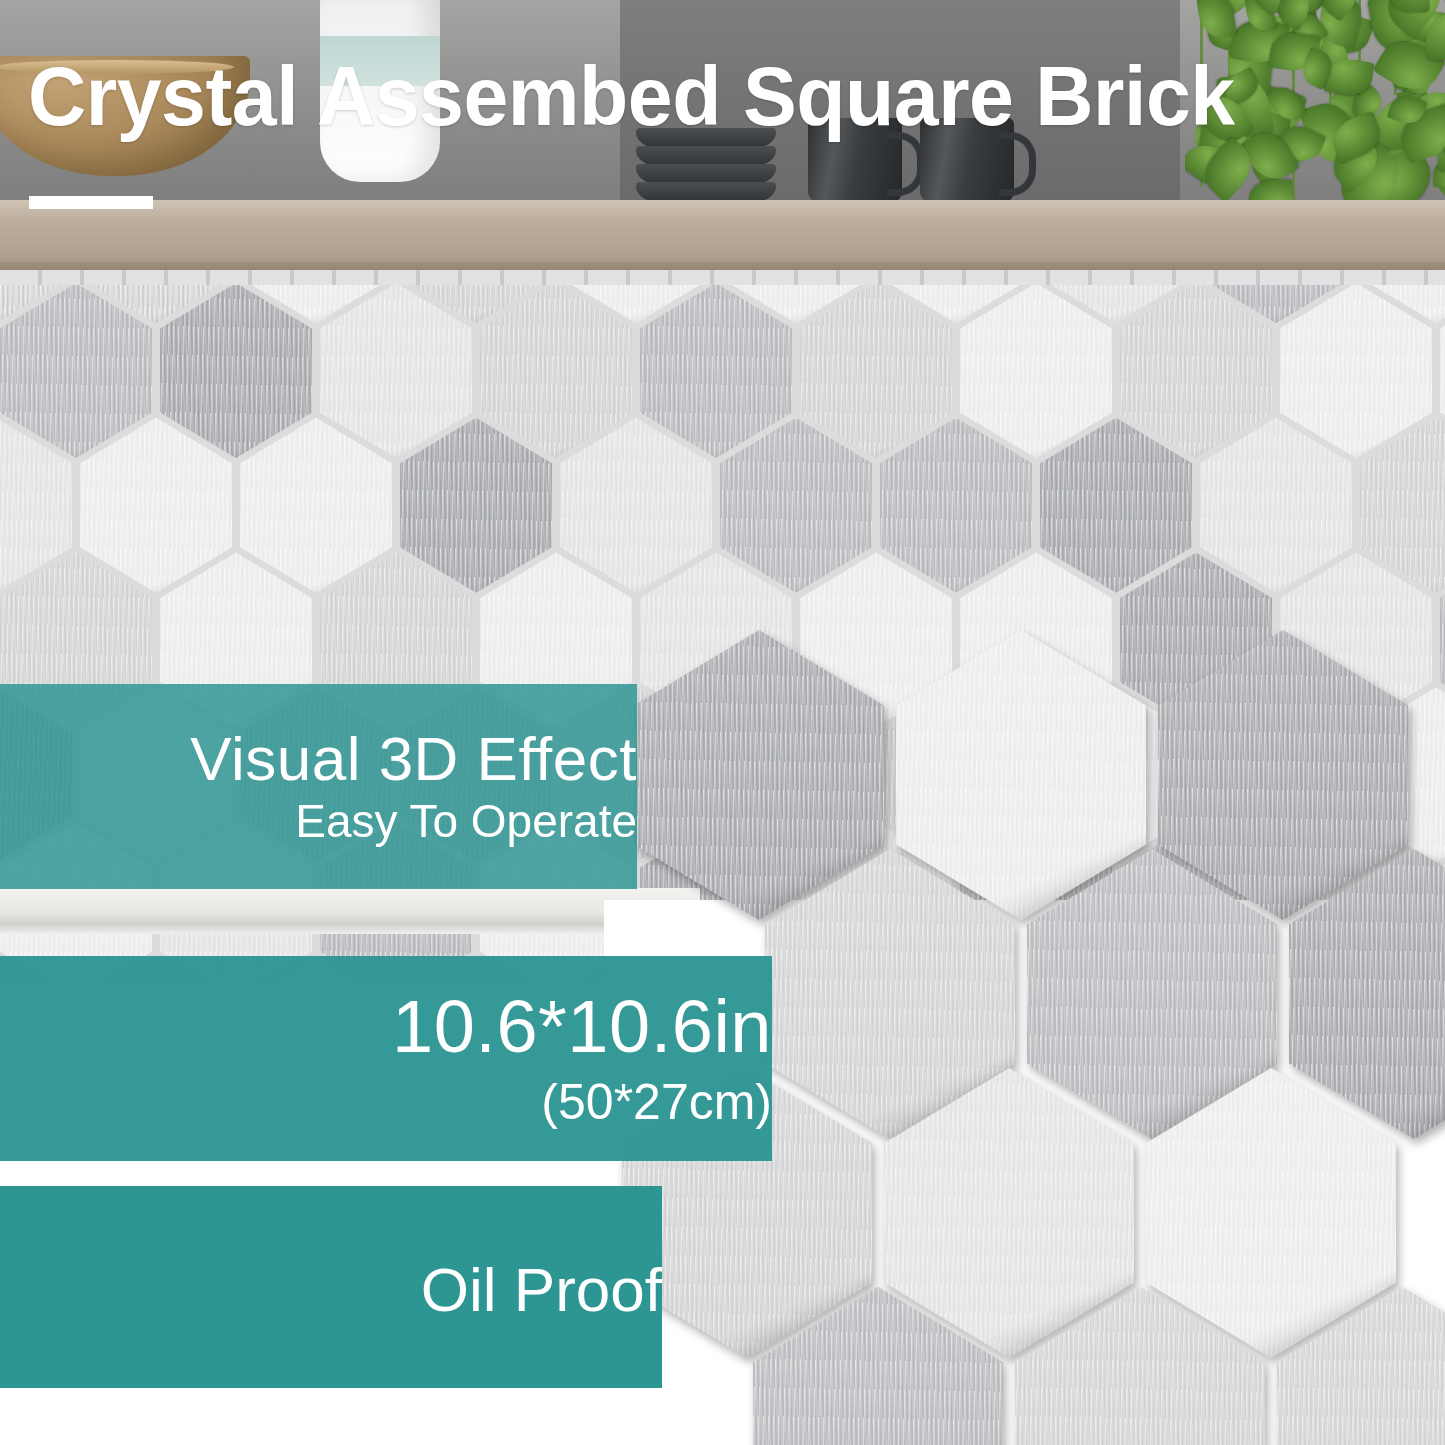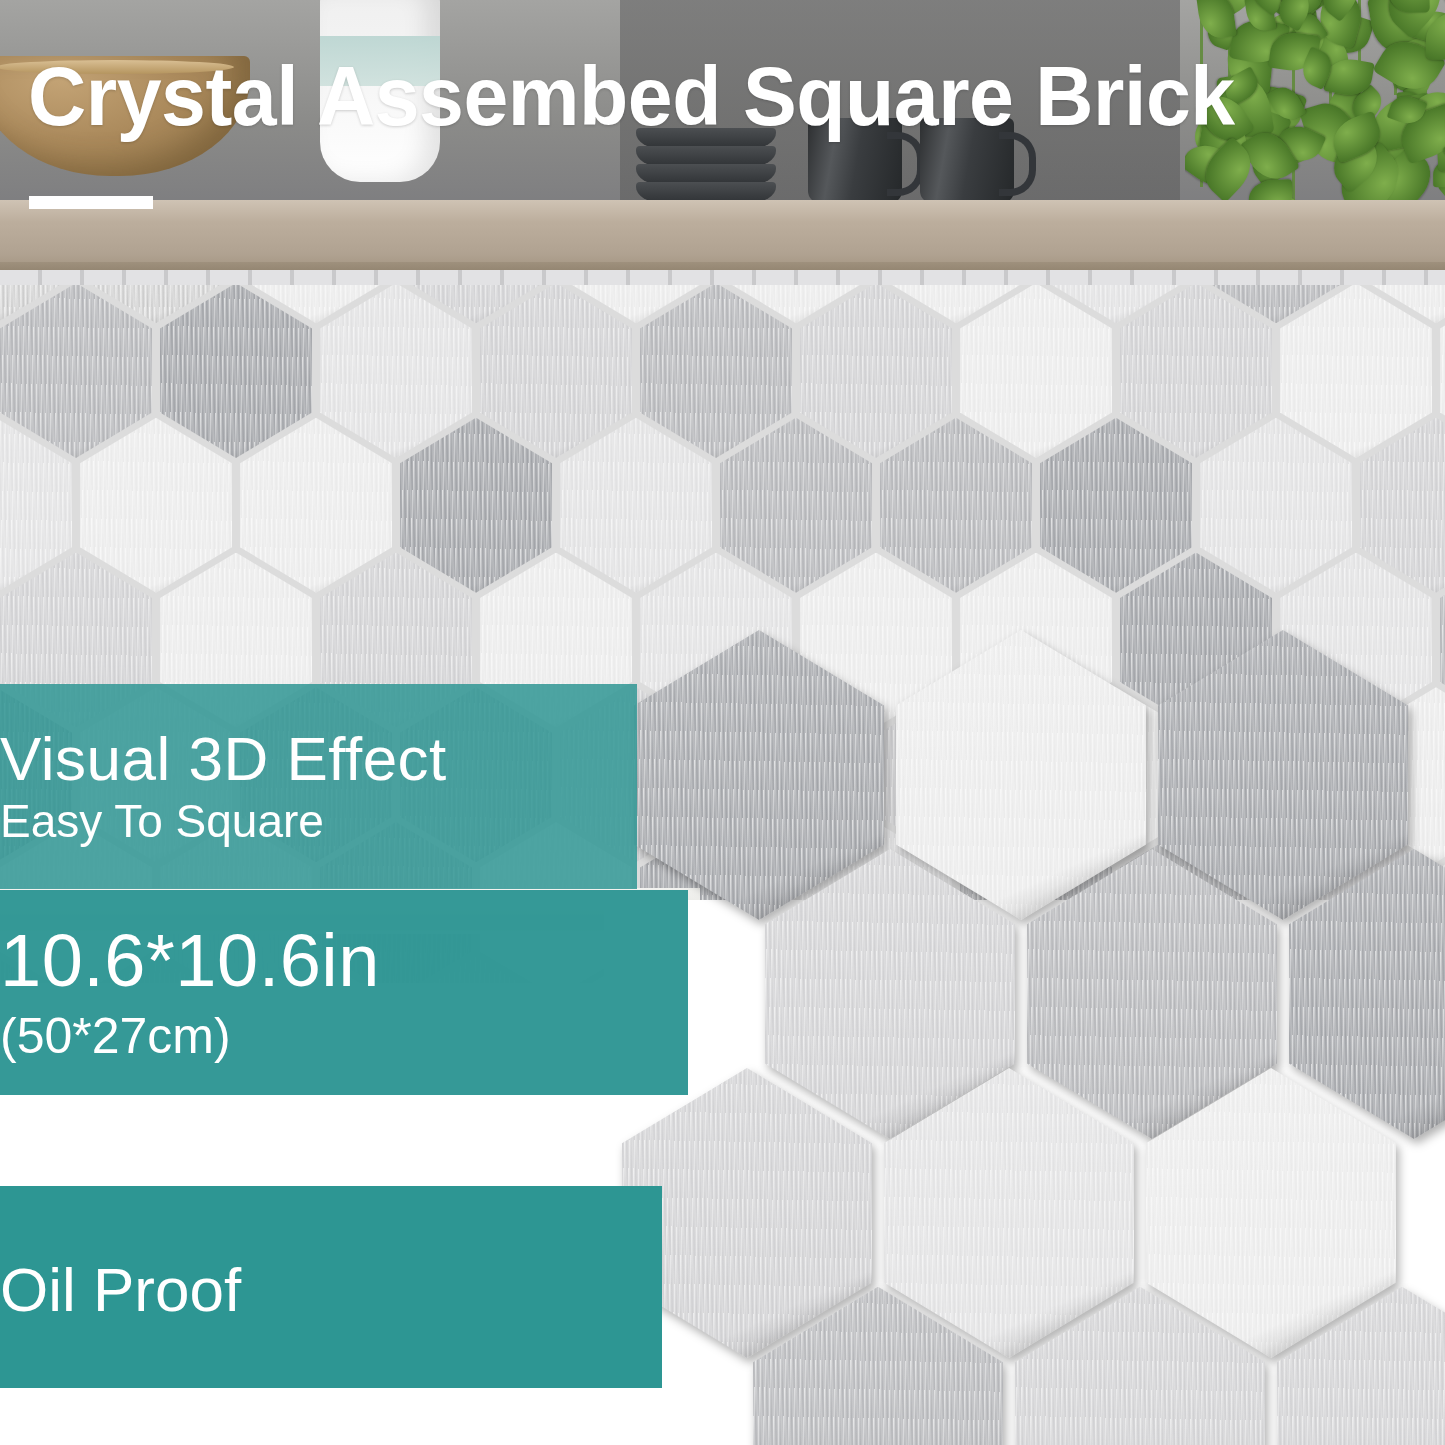--- a/index.html
+++ b/index.html
@@ -87,23 +87,23 @@
   .shx-shape{width:100%;height:100%;
       clip-path:polygon(50% 0%,100% 26%,100% 74%,50% 100%,0% 74%,0% 26%);
       border:0;}
   .shx-shape::after{content:"";position:absolute;inset:0;
       clip-path:polygon(50% 0%,100% 26%,100% 74%,50% 100%,0% 74%,0% 26%);
       background:linear-gradient(150deg,rgba(255,255,255,.55) 0%,rgba(255,255,255,0) 18%,
                  rgba(0,0,0,0) 80%,rgba(0,0,0,.22) 100%);}
 
   
   .panel{position:absolute;color:#fff;display:flex;flex-direction:column;
-      align-items:flex-start;justify-content:center;text-align:center;line-height:1.04;}
+      align-items:flex-end;justify-content:center;text-align:center;line-height:1.04;}
   .panel.p1{left:0;top:684px;width:637px;height:205px;background:rgba(53,152,150,.88);}
-  .panel.p2{left:0;top:890px;width:688px;height:205px;background:rgba(46,150,148,.97);}
+  .panel.p2{left:0;top:956px;width:772px;height:205px;background:rgba(46,150,148,.97);}
   .panel.p3{left:0;top:1186px;width:662px;height:202px;background:#2d9693;}
   .t-big{font-size:62px;font-weight:400;letter-spacing:.5px;}
   .t-sub{font-size:46px;font-weight:300;margin-top:6px;}
   .t-huge{font-size:74px;font-weight:300;letter-spacing:.5px;}
   .t-paren{font-size:50px;font-weight:300;margin-top:10px;}
   .t-line{font-size:62px;font-weight:300;}
   .t-line2{font-size:62px;font-weight:300;margin-top:6px;}
 
   
   .title{position:absolute;left:28px;top:48px;width:1400px;
@@ -658,21 +658,21 @@
       </div>
       <div class="shx" style="left: 673px; top: 656.85px; width: 250px; height: 290px;">
         <div class="shx-shape brushed" style="position: relative; background-color: rgb(211, 211, 213);">
           <div style="position: absolute; inset: 0px; clip-path: polygon(50% 0%, 100% 26%, 100% 74%, 50% 100%, 0% 74%, 0% 26%); background: linear-gradient(155deg, rgba(255, 255, 255, 0.7) 0%, rgba(255, 255, 255, 0.05) 12%, rgba(0, 0, 0, 0) 78%, rgba(0, 0, 0, 0.28) 100%);"></div>
         </div>
       </div>
     </div>
 
   <div class="panel p1">
     <div class="t-big">Visual 3D Effect</div>
-    <div class="t-sub">Easy To Square</div>
+    <div class="t-sub">Easy To Operate</div>
   </div>
 
   <div class="panel p2">
     <div class="t-huge">10.6*10.6in</div>
     <div class="t-paren">(50*27cm)</div>
   </div>
 
   <div class="panel p3">
     <div class="t-line2">Oil Proof</div>
   </div>

